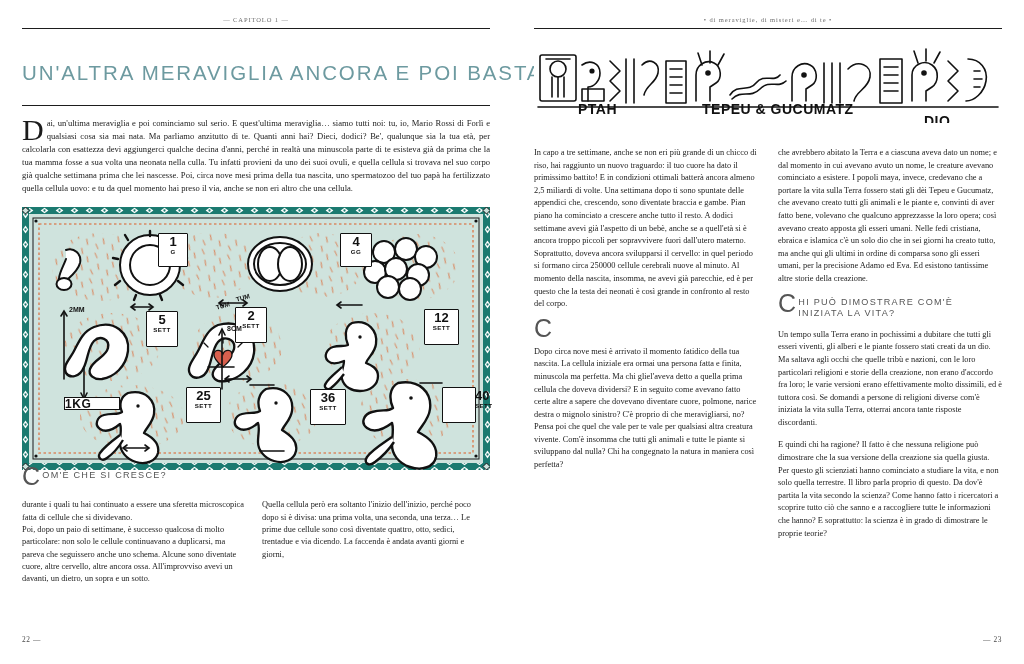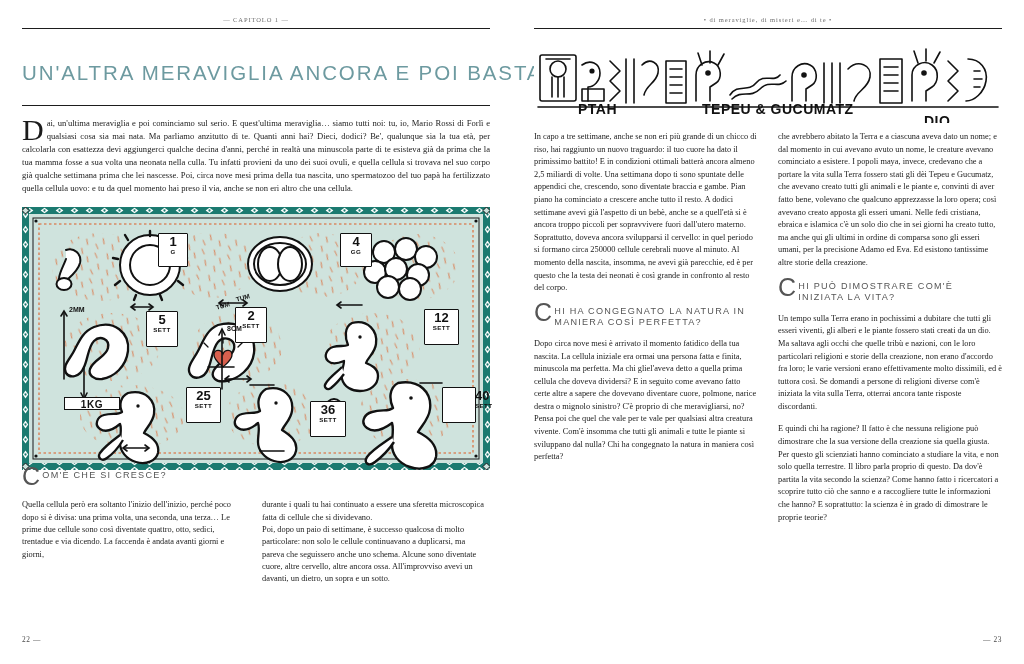--- a/index.html
+++ b/index.html
@@ -99,21 +99,21 @@
   .col{width:222px;}
   .col p{
     font-size:8.35px;
     line-height:12.3px;
     margin:0;
     text-align:left;
   }
   .col p + p{margin-top:10px;}
 
   
-  .cols-right{display:flex;gap:20px;margin-top:8px;}
+  .cols-right{display:flex;gap:20px;margin-top:24px;}
   .rcol{width:224px;}
   .rcol p{
     font-size:8.35px;
     line-height:12.6px;
     margin:0;
     text-align:left;
   }
   .rcol p + p{margin-top:10px;}
   .rcol .sec-head{margin-top:11px;}
 
@@ -170,23 +170,23 @@
     font-weight:700;
     font-size:7px;
     color:#111;
   }
   .kgbox{
     position:absolute;
     background:#fff;
     border:1.3px solid #111;
     font-family:"Liberation Sans", sans-serif;
     font-weight:700;
-    font-size:10px;
+    font-size:12px;
     letter-spacing:.6px;
-    text-align:center;
+    text-align:left;
     color:#111;
     box-sizing:border-box;
   }
 </style>
 </head>
 <body>
 
 <div class="spread">
 
   <div class="page page-left">
@@ -385,21 +385,21 @@
         <span class="small">SETT</span>
       </div>
       <div class="tag" style="left:402px;top:102px;width:35px;height:36px;">
         <span class="big">12</span>
         <span class="small">SETT</span>
       </div>
       <div class="tag" style="left:164px;top:180px;width:35px;height:36px;">
         <span class="big">25</span>
         <span class="small">SETT</span>
       </div>
-      <div class="tag" style="left:288px;top:182px;width:36px;height:36px;margin-top:12px;">
+      <div class="tag" style="left:288px;top:182px;width:36px;height:36px;">
         <span class="big">36</span>
         <span class="small">SETT</span>
       </div>
       <div class="tag" style="left:420px;top:180px;width:34px;height:36px;padding-left:32px;">
         <span class="big">40</span>
         <span class="small">SETT</span>
       </div>
 
       <div class="measure" style="left:47px;top:99px;">2MM</div>
       <div class="measure" style="left:205px;top:118px;">8CM</div>
@@ -407,25 +407,25 @@
       <div class="fig-label" style="left:194px;top:96px;font-size:6.5px;transform:rotate(-16deg);">TUM</div>
       <div class="fig-label" style="left:214px;top:88px;font-size:6.5px;transform:rotate(-16deg);">TUM</div>
     </div>
 
     <div class="sec-head">
       <span class="cap">C</span><span>OM'È CHE SI CRESCE?</span>
     </div>
 
     <div class="cols2">
       <div class="col">
-        <p>Quella cellula però era soltanto l'inizio dell'inizio, perché poco dopo si è divisa: una prima volta, una seconda, una terza… Le prime due cellule sono così diventate quattro, otto, sedici, trentadue e via dicendo. La faccenda è andata avanti giorni e giorni,</p>
-      </div>
-      <div class="col">
         <p>durante i quali tu hai continuato a essere una sferetta microscopica fatta di cellule che si dividevano.</p>
         <p style="margin-top:0;">Poi, dopo un paio di settimane, è successo qualcosa di molto particolare: non solo le cellule continuavano a duplicarsi, ma pareva che seguissero anche uno schema. Alcune sono diventate cuore, altre cervello, altre ancora ossa. All'improvviso avevi un davanti, un dietro, un sopra e un sotto.</p>
+      </div>
+      <div class="col">
+        <p>Quella cellula però era soltanto l'inizio dell'inizio, perché poco dopo si è divisa: una prima volta, una seconda, una terza… Le prime due cellule sono così diventate quattro, otto, sedici, trentadue e via dicendo. La faccenda è andata avanti giorni e giorni,</p>
       </div>
     </div>
 
     <div class="folio folio-left">22 —</div>
   </div>
 
   <div class="page page-right">
 
     <div class="runhead">• di meraviglie, di misteri e… di te •</div>
     <div class="rule"></div>
@@ -476,21 +476,21 @@
       </svg>
       <div class="banner-label" style="left:44px;top:56px;">PTAH</div>
       <div class="banner-label" style="left:168px;top:56px;">TEPEU &amp; GUCUMATZ</div>
       <div class="banner-label" style="left:390px;top:56px;margin-top:12px;">DIO</div>
     </div>
 
     <div class="cols-right">
       <div class="rcol">
         <p>In capo a tre settimane, anche se non eri più grande di un chicco di riso, hai raggiunto un nuovo traguardo: il tuo cuore ha dato il primissimo battito! E in condizioni ottimali batterà ancora almeno 2,5 miliardi di volte. Una settimana dopo ti sono spuntate delle appendici che, crescendo, sono diventate braccia e gambe. Pian piano ha cominciato a crescere anche tutto il resto. A dodici settimane avevi già l'aspetto di un bebè, anche se a quell'età si è ancora troppo piccoli per sopravvivere fuori dall'utero materno. Soprattutto, doveva ancora svilupparsi il cervello: in quel periodo si formano circa 250000 cellule cerebrali nuove al minuto. Al momento della nascita, insomma, ne avevi già parecchie, ed è per questo che la testa dei neonati è così grande in confronto al resto del corpo.</p>
         <div class="sec-head">
-          <span class="cap">C</span><span>HI HA CONGEGNATO LA NATURA IN MANIERA COSÌ PERFETTA?</span>
+          <span class="cap">C</span>
         </div>
         <p>Dopo circa nove mesi è arrivato il momento fatidico della tua nascita. La cellula iniziale era ormai una persona fatta e finita, minuscola ma perfetta. Ma chi gliel'aveva detto a quella prima cellula che doveva dividersi? E in seguito come avevano fatto certe altre a sapere che dovevano diventare cuore, polmone, narice destra o mignolo sinistro? C'è proprio di che meravigliarsi, no? Pensa poi che quel che vale per te vale per qualsiasi altra creatura vivente. Com'è insomma che tutti gli animali e tutte le piante si sviluppano dal nulla? Chi ha congegnato la natura in maniera così perfetta?</p>
       </div>
       <div class="rcol">
         <p>che avrebbero abitato la Terra e a ciascuna aveva dato un nome; e dal momento in cui avevano avuto un nome, le creature avevano cominciato a esistere. I popoli maya, invece, credevano che a portare la vita sulla Terra fossero stati gli dèi Tepeu e Gucumatz, che avevano creato tutti gli animali e le piante e, convinti di aver fatto bene, volevano che qualcuno apprezzasse la loro opera; così avevano creato apposta gli esseri umani. Nelle fedi cristiana, ebraica e islamica c'è un solo dio che in sei giorni ha creato tutto, ma anche qui gli ultimi in ordine di comparsa sono gli esseri umani, per la precisione Adamo ed Eva. Ed esistono tantissime altre storie della creazione.</p>
         <div class="sec-head">
           <span class="cap">C</span><span>HI PUÒ DIMOSTRARE COM'È INIZIATA LA VITA?</span>
         </div>
         <p>Un tempo sulla Terra erano in pochissimi a dubitare che tutti gli esseri viventi, gli alberi e le piante fossero stati creati da un dio. Ma saltava agli occhi che quelle tribù e nazioni, con le loro particolari religioni e storie della creazione, non erano d'accordo fra loro; le varie versioni erano effettivamente molto dissimili, ed è tuttora così. Se domandi a persone di religioni diverse com'è iniziata la vita sulla Terra, otterrai ancora tante risposte discordanti.</p>
         <p>E quindi chi ha ragione? Il fatto è che nessuna religione può dimostrare che la sua versione della creazione sia quella giusta. Per questo gli scienziati hanno cominciato a studiare la vita, e non solo quella terrestre. Il libro parla proprio di questo. Da dov'è partita la vita secondo la scienza? Come hanno fatto i ricercatori a scoprire tutto ciò che sanno e a raccogliere tutte le informazioni che hanno? E soprattutto: la scienza è in grado di dimostrare le proprie teorie?</p>

